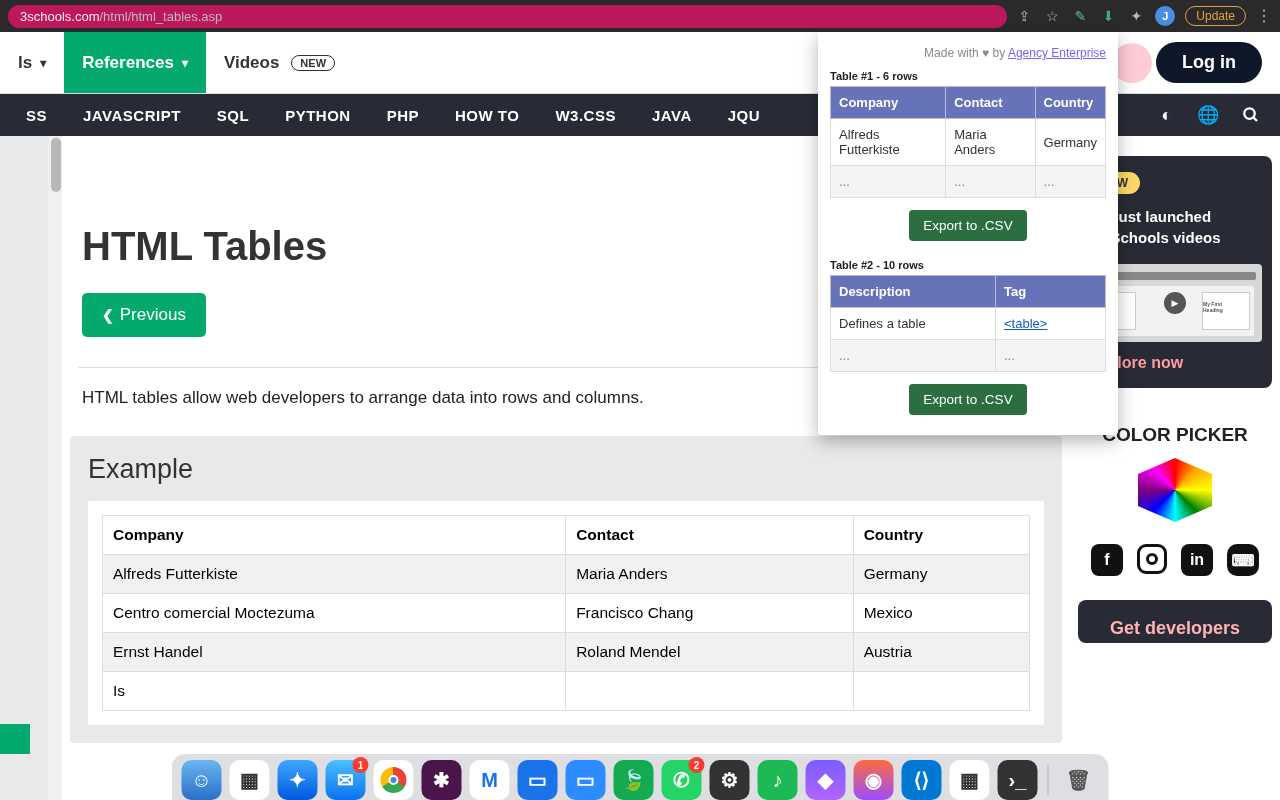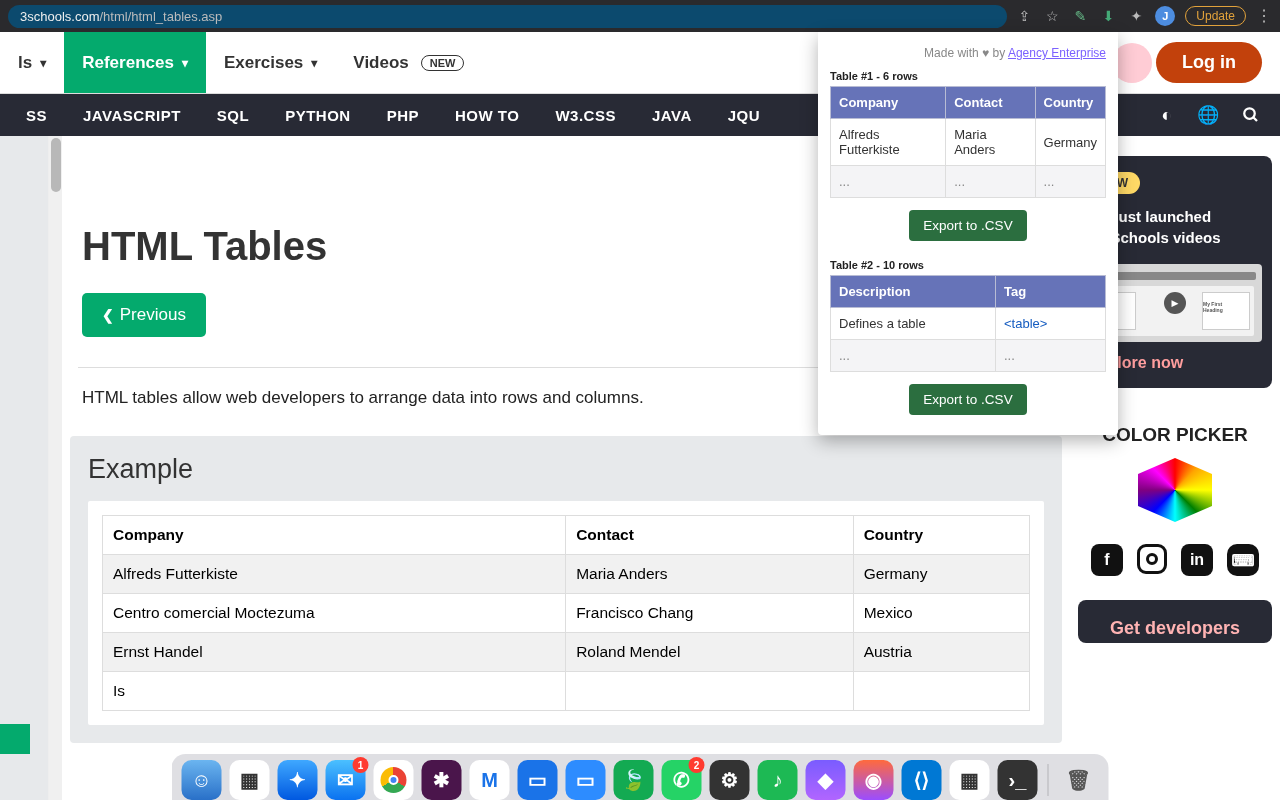--- a/index.html
+++ b/index.html
@@ -1,34 +1,34 @@
 <!DOCTYPE html>
 <html><head>
 <meta charset="utf-8">
 <style>
   * { box-sizing: border-box; margin: 0; padding: 0; }
   body { font-family: Verdana, Geneva, sans-serif; background: #fff; overflow: hidden; width: 1280px; height: 800px; position: relative; }
   
   
   .browser-chrome { background: #2a2a2d; height: 32px; display: flex; align-items: center; padding: 0 8px; color: #ccc; font-size: 13px; }
-  .url-bar { flex: 1; background: #0c4a6e; border-radius: 14px; padding: 4px 12px; margin-right: 8px; color: #bbb; }
+  .url-bar { flex: 1; background: #be185d; border-radius: 14px; padding: 4px 12px; margin-right: 8px; color: #bbb; }
   .url-bar .highlight { color: #eee; }
   .chrome-icons { display: flex; align-items: center; gap: 10px; }
   .chrome-icon { width: 18px; height: 18px; display: inline-flex; align-items: center; justify-content: center; color: #bbb; font-size: 14px; }
   .avatar-circle { width: 20px; height: 20px; border-radius: 50%; background: #4d8de0; color: #fff; font-size: 11px; display: flex; align-items: center; justify-content: center; font-weight: bold; }
   .update-btn { border: 1px solid #e2a23b; color: #e2a23b; border-radius: 14px; padding: 2px 10px; font-size: 12px; }
   .chrome-dots { color: #bbb; font-size: 16px; line-height: 1;}
   
   
   .topnav { background: #fff; border-bottom: 1px solid #ddd; display: flex; align-items: center; height: 62px; }
   .topnav-item { padding: 0 18px; height: 100%; display: flex; align-items: center; font-size: 17px; font-weight: bold; color: #333; cursor: pointer; gap:6px;}
   .topnav-item.active { background: #04aa6d; color: #fff; }
   .caret-down::after { content: "▾"; font-size: 12px; margin-left:2px;}
   .new-badge { border: 1px solid #333; border-radius: 12px; padding: 1px 8px; font-size: 11px; font-weight: bold; margin-left: 6px; }
-  .login-btn { margin-left: auto; margin-right: 18px; background: #c2410c; color: #fff; border-radius: 24px; padding: 10px 26px; font-size: 18px; font-weight: bold; }
+  .login-btn { margin-left: auto; margin-right: 18px; background: #0f172a; color: #fff; border-radius: 24px; padding: 10px 26px; font-size: 18px; font-weight: bold; }
   
   
   .langnav { background: #282a35; height: 42px; display: flex; align-items: center; color: #fff; font-size: 15px; font-weight: bold; padding: 0 8px; }
   .langnav-item { padding: 17px 18px; height: 100%; display: flex; align-items: center; cursor: pointer; letter-spacing: 0.5px;}
   .langnav-spacer { flex: 1; }
   .lang-icon { width: 42px; display: flex; justify-content: center; align-items: center; font-size: 18px; }
   
   
   .layout { display: flex; height: calc(800px - 32px - 62px - 42px); }
   .sidebar { width: 48px; background: #e7e9eb; position: relative; }
@@ -76,21 +76,21 @@
   
   .ext-popup { position: absolute; top: 32px; right: 162px; width: 300px; background: #fff; box-shadow: 0 6px 18px rgba(0,0,0,0.3); border-radius: 0 0 4px 4px; padding: 14px 12px; z-index: 50; font-family: -apple-system, Arial, sans-serif; }
   .ext-credit { text-align: right; font-size: 12px; color: #888; margin-bottom: 10px; }
   .ext-credit a { color: #7b61ff; text-decoration: underline; }
   .ext-heart { color: #888; }
   .ext-title { font-size: 11px; font-weight: bold; margin: 8px 0 4px; color:#222;}
   table.ext { width: 100%; border-collapse: collapse; font-size: 13px; }
   table.ext th { background: #6673b8; color: #fff; font-weight: bold; text-align: left; padding: 8px 8px; border:1px solid #b8bcd4;}
   table.ext td { padding: 8px 8px; border: 1px solid #ddd; color:#333;}
   table.ext tr.ell td { color: #888; background:#f4f4f6;}
-  .ext-link { color: #155cc0; }
+  .ext-link { color: #155cc0; text-decoration: underline; }
   .export-btn { display: block; margin: 12px auto 6px; background: #2b6e3f; color: #fff; border-radius: 4px; padding: 8px 14px; font-size: 13.5px; text-align:center; width:fit-content; cursor:pointer;}
   
   
   .dock { position: absolute; bottom: 0; left: 50%; transform: translateX(-50%); background: rgba(210,210,215,0.7); border-radius: 14px 14px 0 0; padding: 6px 10px 0; display: flex; gap: 8px; backdrop-filter: blur(6px); z-index:60;}
   .dock-icon { width: 40px; height: 40px; border-radius: 10px; position:relative; display:flex;align-items:center;justify-content:center;font-size:20px;color:#fff;font-weight:bold;}
   .dock-sep { width: 1px; background: rgba(0,0,0,0.2); margin: 4px 2px; }
   .dock-badge{position:absolute;top:-3px;right:-3px;background:#ff3b30;color:#fff;border-radius:50%;width:16px;height:16px;font-size:10px;display:flex;align-items:center;justify-content:center;font-weight:bold;}
   
   .pink-circle{width:40px;height:40px;border-radius:50%;background:#ffccd5;margin-right:4px;}
 </style>
@@ -112,23 +112,20 @@
     <span class="chrome-dots">⋮</span>
   </div>
 </div>
 
 <div class="topnav">
   <div class="topnav-item caret-down">
       <span>ls</span>
     </div>
   <div class="topnav-item active caret-down">
       <span>References</span>
-    </div>
-  <div class="topnav-item caret-down">
-      <span>Exercises</span>
     </div>
   <div class="topnav-item">
       <span>Videos</span>
       <span class="new-badge">NEW</span>
     </div>
   <div style="flex:1"></div>
   <div class="pink-circle"></div>
   <div class="login-btn">Log in</div>
 </div>
 

